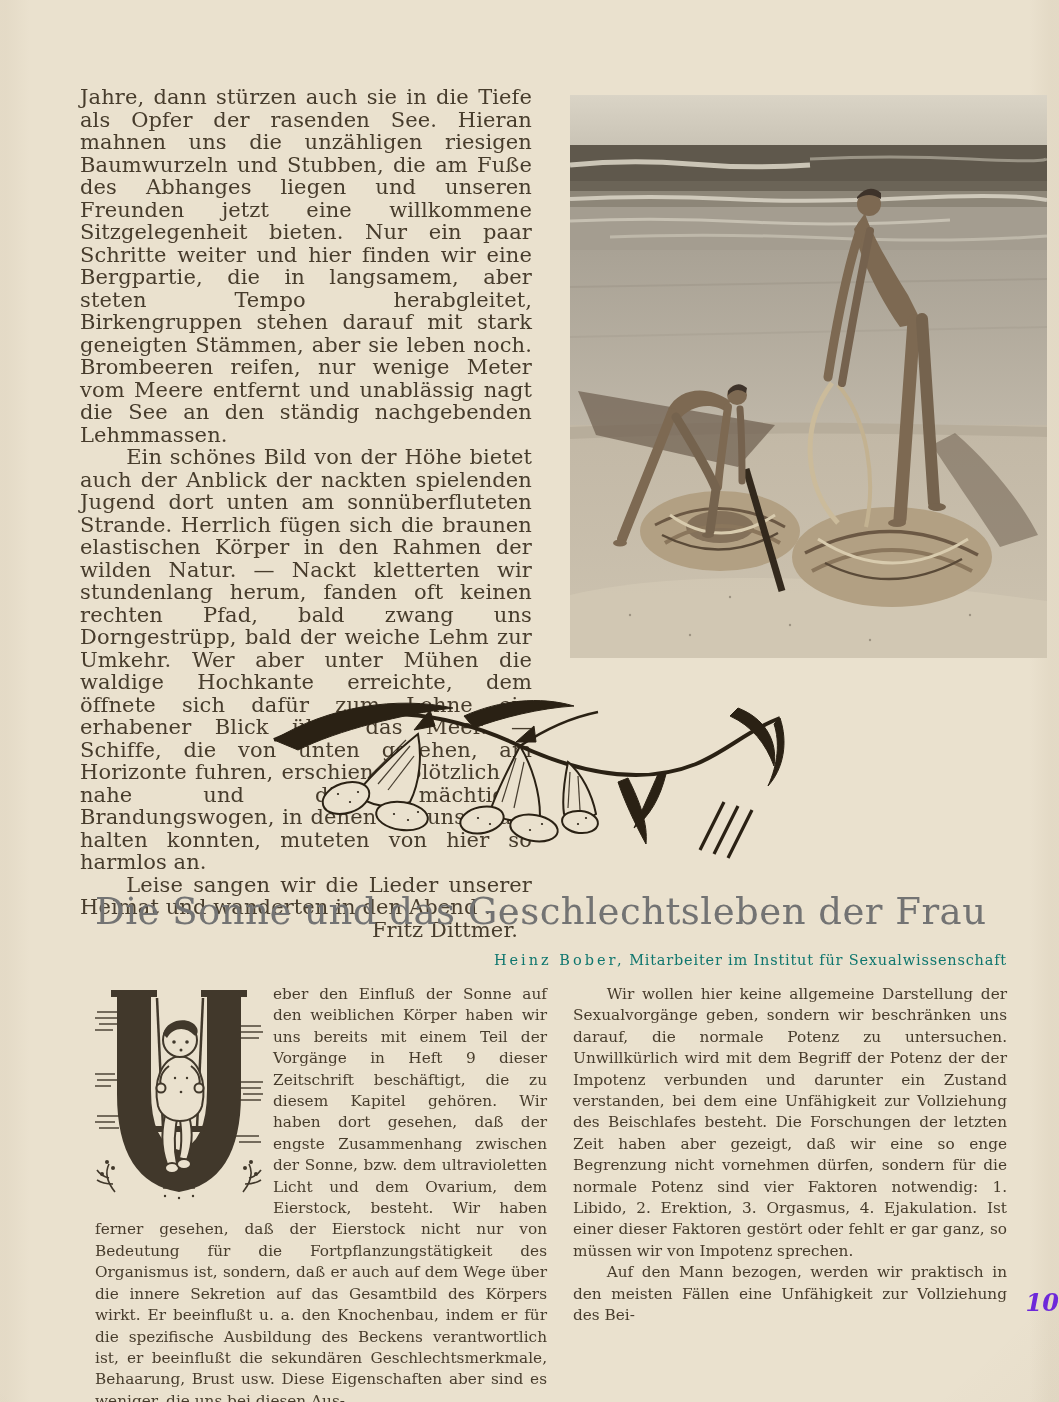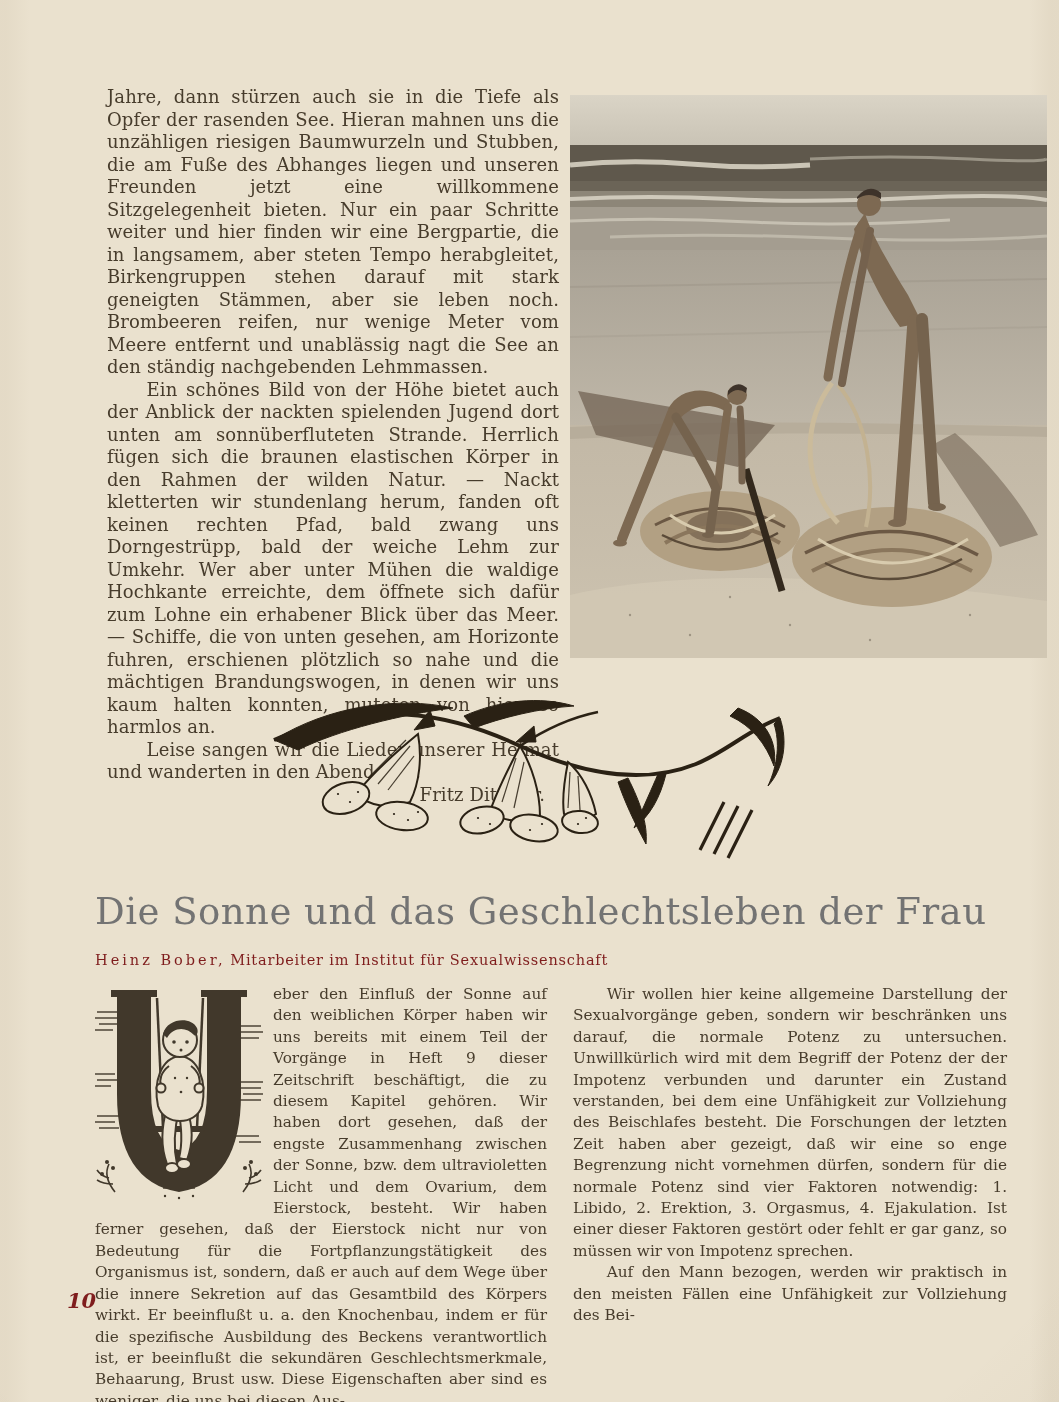--- a/index.html
+++ b/index.html
@@ -4,48 +4,48 @@
 <style>
   html,body{margin:0;padding:0;background:#e9e0cd;}
   .page{position:relative;width:1059px;height:1402px;background:#eae1ce;overflow:hidden;
         font-family:"DejaVu Serif","Liberation Serif",serif;color:#473c2c;}
   .page::before{content:"";position:absolute;inset:0;pointer-events:none;
         background:radial-gradient(120% 110% at 45% 40%, rgba(0,0,0,0) 65%, rgba(92,72,42,.12) 100%),
                    linear-gradient(90deg, rgba(120,95,60,.05) 0 6px, rgba(0,0,0,0) 30px),
                    linear-gradient(270deg, rgba(120,95,60,.06) 0 8px, rgba(0,0,0,0) 30px);}
   p{margin:0;}
   
-  .toptext{position:absolute;left:107px;top:86px;width:452px;
-           font-size:18px;line-height:22.5px;text-align:justify;letter-spacing:.1px;}
+  .toptext{position:absolute;left:80px;top:86px;width:452px;
+           font-size:21px;line-height:22.5px;text-align:justify;letter-spacing:.1px;}
   .toptext .ind{text-indent:2.2em;}
   .sig{float:right;margin-right:14px;}
   
   .photo{position:absolute;left:570px;top:95px;width:477px;height:563px;margin:0;}
   .photo svg{display:block;width:100%;height:100%;}
   
   .ornament{position:absolute;left:268px;top:682px;width:524px;height:190px;}
   .ornament svg{display:block;width:100%;height:100%;}
   
   .headline{position:absolute;left:95px;top:890px;width:912px;margin:0;
             font-size:37px;font-weight:normal;letter-spacing:.5px;color:#737373;white-space:nowrap;}
-  .byline{position:absolute;left:95px;top:952px;width:912px;text-align:left;
-          font-size:14.5px;color:#7f1d1d;}
+  .byline{position:absolute;left:95px;top:952px;width:912px;text-align:right;
+          font-size:14.5px;color:#0f766e;}
   .byname{letter-spacing:3px;}
   .byrole{letter-spacing:.8px;}
   
   .cols{position:absolute;left:95px;top:984px;width:912px;display:flex;gap:26px;
         font-size:15.3px;line-height:21.4px;text-align:justify;}
   .colL{width:452px;}
   .colR{width:434px;}
   .cols .ind{text-indent:2.2em;}
   .dropcap-fig{float:left;width:168px;height:216px;margin:2px 10px 2px 0;}
   .dropcap-fig svg{display:block;width:100%;height:100%;}
   
-  .pageno{position:absolute;left:67px;top:1288px;width:992px;text-align:left;
-          font-size:21px;font-style:italic;font-weight:bold;color:#7f1d1d;}
+  .pageno{position:absolute;left:67px;top:1288px;width:992px;text-align:right;
+          font-size:24px;font-style:italic;font-weight:bold;color:#6d28d9;}
 </style>
 </head>
 <body>
 
 <div class="page">
 
   <section class="toptext">
     <p>Jahre, dann stürzen auch sie in die Tiefe als Opfer der rasenden See. Hieran mahnen uns die unzähligen riesigen Baumwurzeln und Stubben, die am Fuße des Abhanges liegen und unseren Freunden jetzt eine willkommene Sitzgelegenheit bieten. Nur ein paar Schritte weiter und hier finden wir eine Bergpartie, die in langsamem, aber steten Tempo herabgleitet, Birkengruppen stehen darauf mit stark geneigten Stämmen, aber sie leben noch. Brombeeren reifen, nur wenige Meter vom Meere entfernt und unablässig nagt die See an den ständig nachgebenden Lehmmassen.</p>
     <p class="ind">Ein schönes Bild von der Höhe bietet auch der Anblick der nackten spielenden Jugend dort unten am sonnüberfluteten Strande. Herrlich fügen sich die braunen elastischen Körper in den Rahmen der wilden Natur. — Nackt kletterten wir stundenlang herum, fanden oft keinen rechten Pfad, bald zwang uns Dorngestrüpp, bald der weiche Lehm zur Umkehr. Wer aber unter Mühen die waldige Hochkante erreichte, dem öffnete sich dafür zum Lohne ein erhabener Blick über das Meer. — Schiffe, die von unten gesehen, am Horizonte fuhren, erschienen plötzlich so nahe und die mächtigen Brandungswogen, in denen wir uns kaum halten konnten, muteten von hier so harmlos an.</p>
     <p class="ind">

